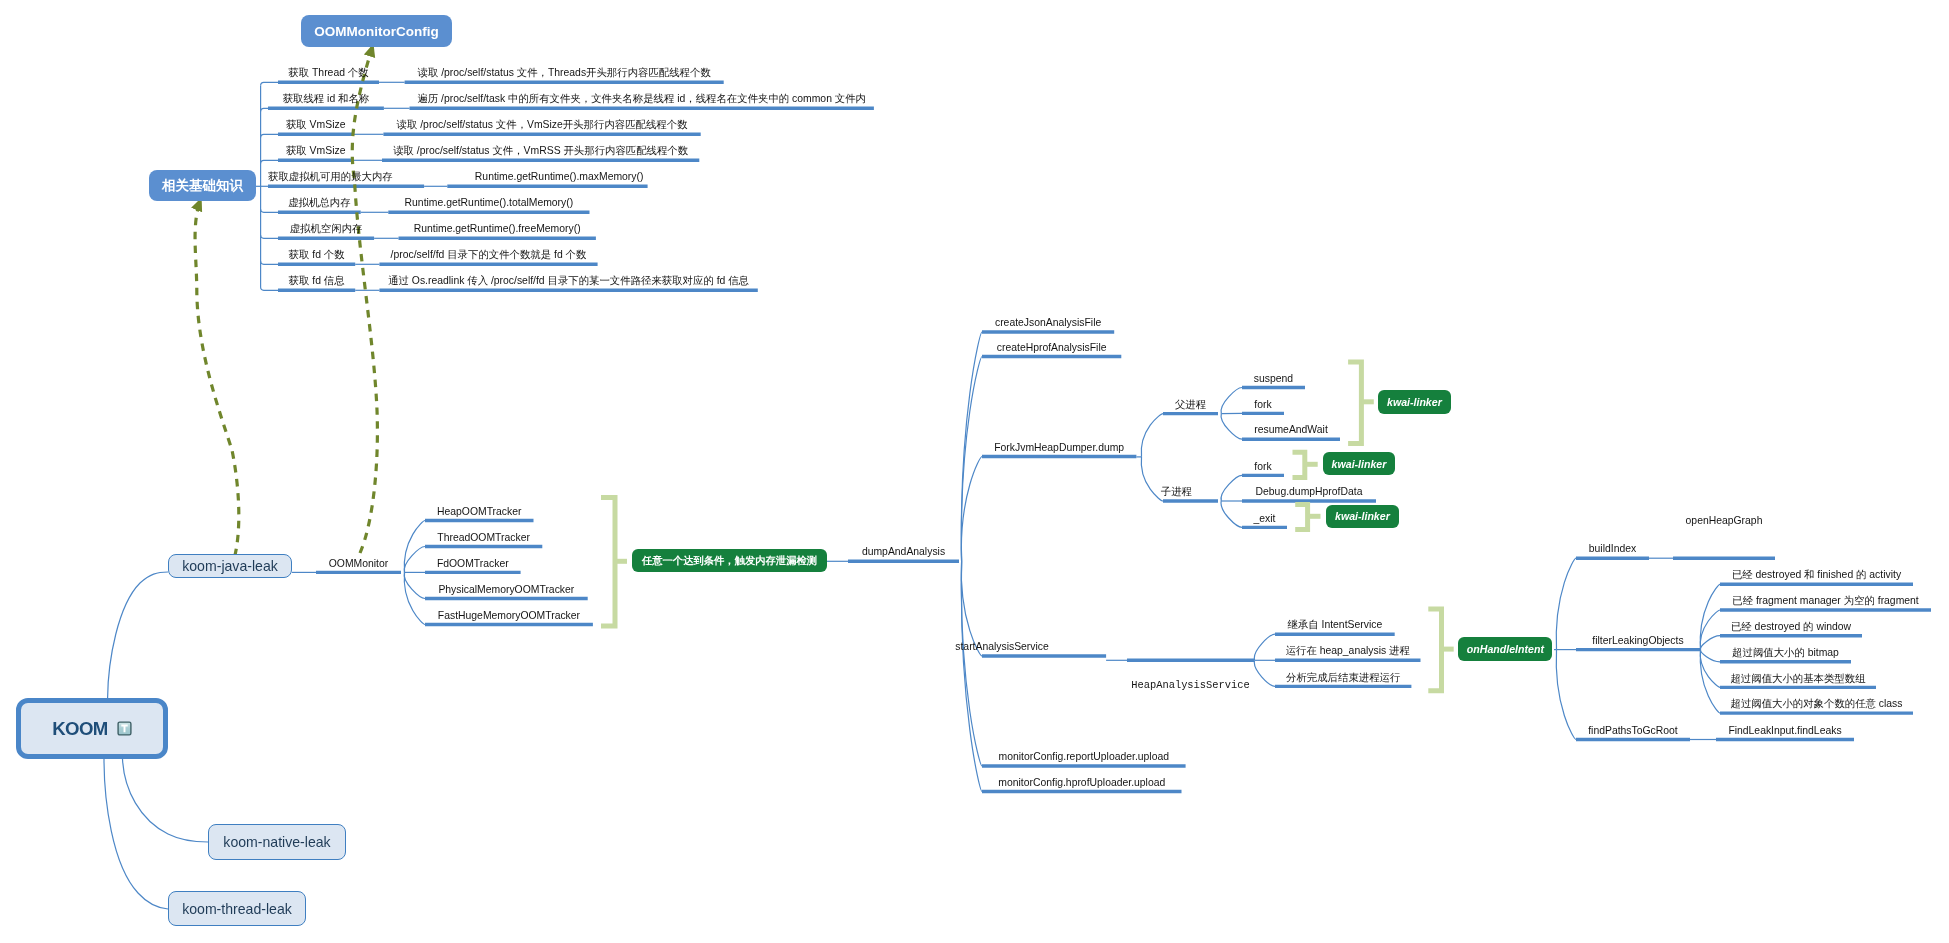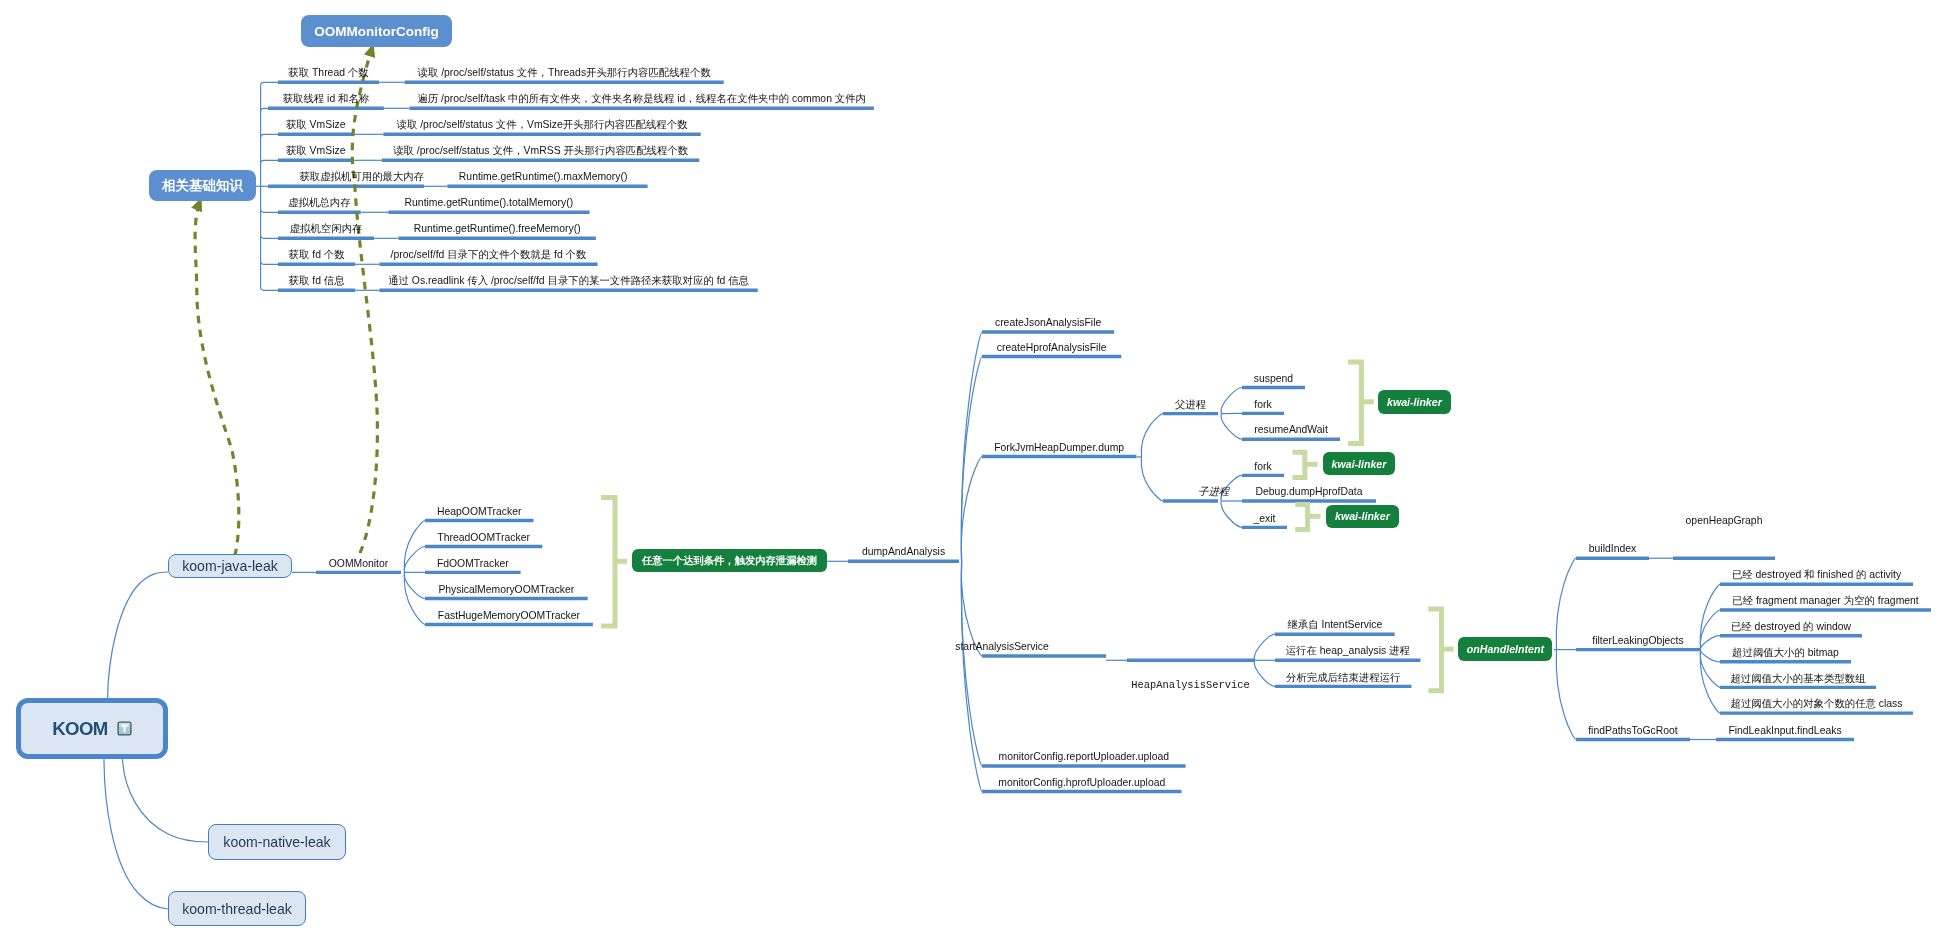--- a/index.html
+++ b/index.html
@@ -228,22 +228,22 @@
 </div>
 
 <div class="tlabel" style="left: 278px; width: 101px; text-align: center; top: 68.4px;">获取 Thread 个数</div>
     <div class="tlabel" style="left: 404.6px; width: 319.1px; text-align: center; top: 68.4px;">读取 /proc/self/status 文件，Threads开头那行内容匹配线程个数</div>
     <div class="tlabel" style="left: 268px; width: 115.9px; text-align: center; top: 94.4px;">获取线程 id 和名称</div>
     <div class="tlabel" style="left: 409.5px; width: 464.4px; text-align: center; top: 94.4px;">遍历 /proc/self/task 中的所有文件夹，文件夹名称是线程 id，线程名在文件夹中的 common 文件内</div>
     <div class="tlabel" style="left: 278px; width: 75.4px; text-align: center; top: 120.4px;">获取 VmSize</div>
     <div class="tlabel" style="left: 383.4px; width: 317.3px; text-align: center; top: 120.4px;">读取 /proc/self/status 文件，VmSize开头那行内容匹配线程个数</div>
     <div class="tlabel" style="left: 278px; width: 75.4px; text-align: center; top: 146.4px;">获取 VmSize</div>
     <div class="tlabel" style="left: 382px; width: 317.3px; text-align: center; top: 146.4px;">读取 /proc/self/status 文件，VmRSS 开头那行内容匹配线程个数</div>
-    <div class="tlabel" style="left: 268px; width: 156.1px; text-align: right; top: 172.4px;">获取虚拟机可用的最大内存</div>
-    <div class="tlabel" style="left: 443px; width: 200.3px; text-align: center; top: 172.4px;">Runtime.getRuntime().maxMemory()</div>
+    <div class="tlabel" style="left: 268px; width: 156.1px; text-align: left; top: 172.4px;">获取虚拟机可用的最大内存</div>
+    <div class="tlabel" style="left: 459px; width: 200.3px; text-align: center; top: 172.4px;">Runtime.getRuntime().maxMemory()</div>
     <div class="tlabel" style="left: 278px; width: 82.7px; text-align: center; top: 198.4px;">虚拟机总内存</div>
     <div class="tlabel" style="left: 388.3px; width: 201.2px; text-align: center; top: 198.4px;">Runtime.getRuntime().totalMemory()</div>
     <div class="tlabel" style="left: 278px; width: 96.1px; text-align: center; top: 224.4px;">虚拟机空闲内存</div>
     <div class="tlabel" style="left: 398.5px; width: 197.4px; text-align: center; top: 224.4px;">Runtime.getRuntime().freeMemory()</div>
     <div class="tlabel" style="left: 278px; width: 77.2px; text-align: center; top: 250.4px;">获取 fd 个数</div>
     <div class="tlabel" style="left: 379.4px; width: 218.2px; text-align: center; top: 250.4px;">/proc/self/fd 目录下的文件个数就是 fd 个数</div>
     <div class="tlabel" style="left: 278px; width: 77.2px; text-align: center; top: 276.4px;">获取 fd 信息</div>
     <div class="tlabel" style="left: 379.4px; width: 378.4px; text-align: center; top: 276.4px;">通过 Os.readlink 传入 /proc/self/fd 目录下的某一文件路径来获取对应的 fd 信息</div>
     <div class="tlabel" style="left: 316px; width: 85px; text-align: center; top: 558.5px;">OOMMonitor</div>
     <div class="tlabel" style="left: 425px; width: 108.5px; text-align: center; top: 506.6px;">HeapOOMTracker</div>
@@ -255,21 +255,21 @@
     <div class="tlabel" style="left: 982px; width: 132.2px; text-align: center; top: 318.1px;">createJsonAnalysisFile</div>
     <div class="tlabel" style="left: 982px; width: 139.3px; text-align: center; top: 342.6px;">createHprofAnalysisFile</div>
     <div class="tlabel" style="left: 982px; width: 154.4px; text-align: center; top: 442.6px;">ForkJvmHeapDumper.dump</div>
     <div class="tlabel" style="left: 940px; width: 124.1px; text-align: center; top: 642.1px;">startAnalysisService</div>
     <div class="tlabel" style="left: 982px; width: 203.6px; text-align: center; top: 752.1px;">monitorConfig.reportUploader.upload</div>
     <div class="tlabel" style="left: 982px; width: 199.5px; text-align: center; top: 777.6px;">monitorConfig.hprofUploader.upload</div>
     <div class="tlabel" style="left: 1163px; width: 55px; text-align: center; top: 399.7px;">父进程</div>
     <div class="tlabel" style="left: 1242px; width: 63px; text-align: center; top: 373.6px;">suspend</div>
     <div class="tlabel" style="left: 1242px; width: 42px; text-align: center; top: 399.5px;">fork</div>
     <div class="tlabel" style="left: 1242px; width: 98px; text-align: center; top: 425.3px;">resumeAndWait</div>
-    <div class="tlabel" style="left: 1198px; width: 55px; text-align: left; top: 487.1px; font-style: italic;">子进程</div>
+    <div class="tlabel" style="left: 1137px; width: 55px; text-align: right; top: 487.1px;">子进程</div>
     <div class="tlabel" style="left: 1242px; width: 42px; text-align: center; top: 461.5px;">fork</div>
     <div class="tlabel" style="left: 1242px; width: 134px; text-align: center; top: 487.1px;">Debug.dumpHprofData</div>
     <div class="tlabel" style="left: 1242px; width: 45px; text-align: center; top: 513.5px;">_exit</div>
     <div class="tlabel" style="left: 1127px; width: 127px; text-align: center; top: 680px; font-family: Liberation Mono, monospace;">HeapAnalysisService</div>
     <div class="tlabel" style="left: 1275px; width: 119.7px; text-align: center; top: 620.3px;">继承自 IntentService</div>
     <div class="tlabel" style="left: 1275px; width: 145.5px; text-align: center; top: 646.4px;">运行在 heap_analysis 进程</div>
     <div class="tlabel" style="left: 1275px; width: 136.4px; text-align: center; top: 672.5px;">分析完成后结束进程运行</div>
     <div class="tlabel" style="left: 1576px; width: 73px; text-align: center; top: 544.3px;">buildIndex</div>
     <div class="tlabel" style="left: 1576px; width: 124px; text-align: center; top: 635.7px;">filterLeakingObjects</div>
     <div class="tlabel" style="left: 1576px; width: 114px; text-align: center; top: 725.6px;">findPathsToGcRoot</div>

